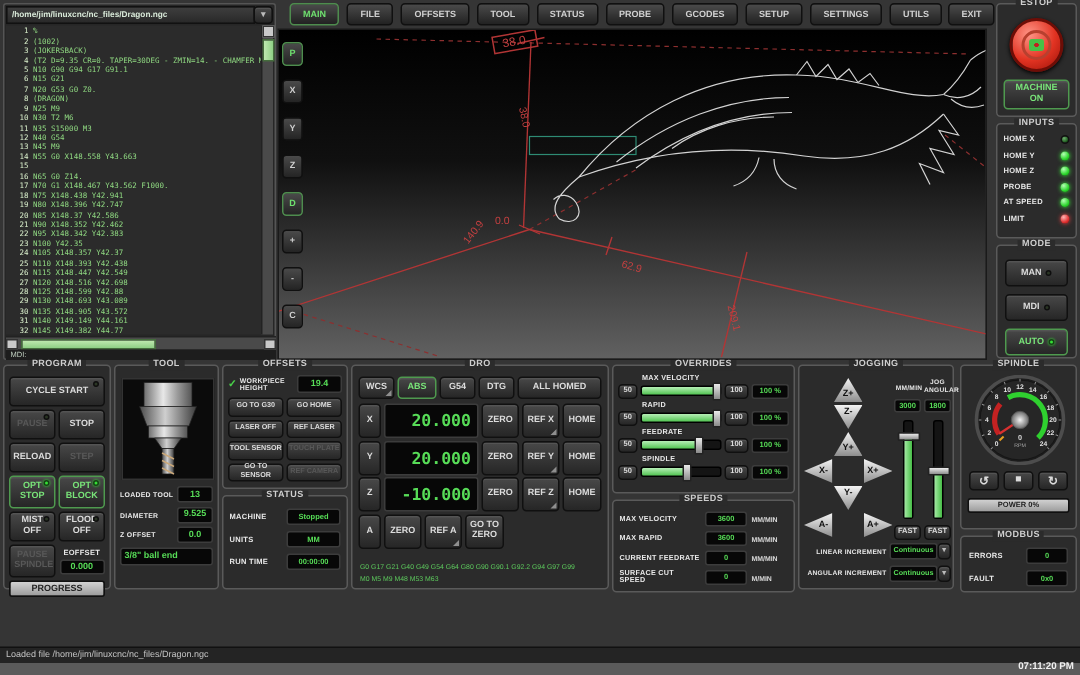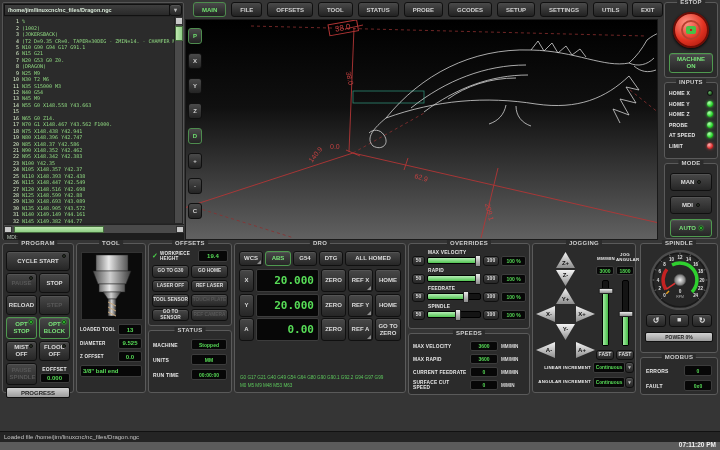--- a/index.html
+++ b/index.html
@@ -551,24 +551,30 @@
     </div>
 
     <div style="display:flex;gap:2px;height:23px">
       <div class="btn" style="width:15px">Y</div>
       <div class="val" style="flex:1;justify-content:flex-end;padding-right:4px;font:bold 11px 'DejaVu Sans Mono',monospace">20.000</div>
       <div class="btn" style="width:25px">ZERO</div>
       <div class="btn dd" style="width:25px">REF Y</div>
       <div class="btn" style="width:26px">HOME</div>
     </div>
 
+    <div style="display:flex;gap:2px;height:23px">
+      <div class="btn" style="width:15px">Z</div>
+      <div class="val" style="flex:1;justify-content:flex-end;padding-right:4px;font:bold 11px 'DejaVu Sans Mono',monospace">-10.000</div>
+      <div class="btn" style="width:25px">ZERO</div>
+      <div class="btn dd" style="width:25px">REF Z</div>
+      <div class="btn" style="width:26px">HOME</div>
+    </div>
 
     <div style="display:flex;gap:2px;height:23px">
       <div class="btn" style="width:15px">A</div>
-      <div class="val" style="flex:1;justify-content:flex-end;padding-right:4px;font:bold 11px 'DejaVu Sans Mono',monospace">0.00</div>
       <div class="btn" style="width:25px">ZERO</div>
       <div class="btn dd" style="width:25px">REF A</div>
       <div class="btn" style="width:26px">
           <span style="width:22px">GO TO ZERO</span>
         </div>
     </div>
   </div>
   <div style="position:absolute;left:5px;right:4px;bottom:4px">
     <div style="font:4.6px 'Liberation Sans',sans-serif;color:#5cc75c;white-space:nowrap">G0 G17 G21 G40 G49 G54 G64 G80 G90 G90.1 G92.2 G94 G97 G99</div>
     <div style="font:4.6px 'Liberation Sans',sans-serif;color:#5cc75c;margin-top:3px">M0 M5 M9 M48 M53 M63</div>

